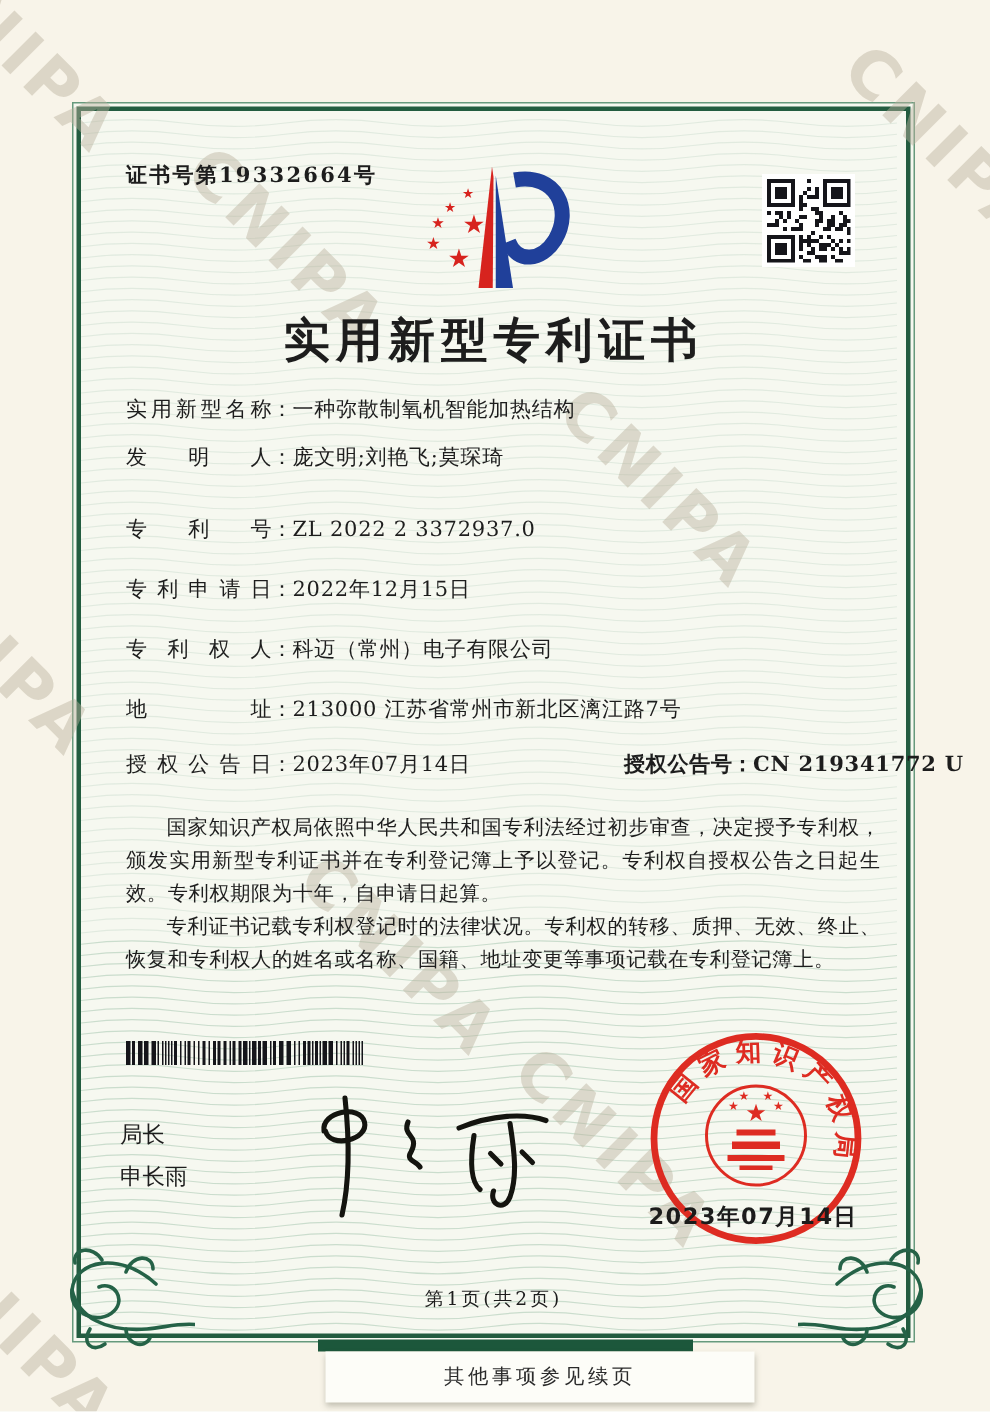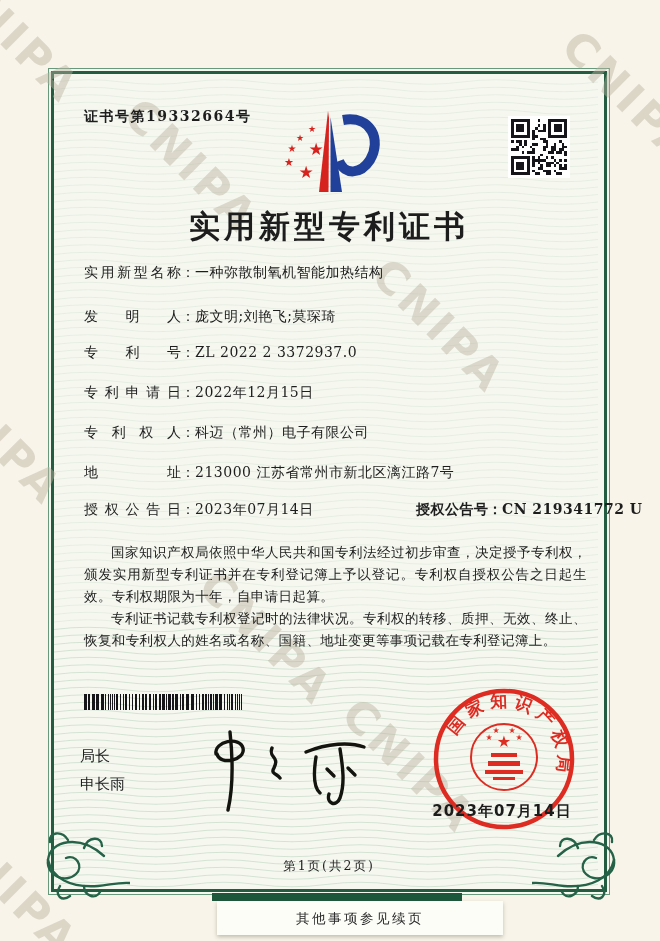--- a/index.html
+++ b/index.html
@@ -305,21 +305,21 @@
             <rect x="2" y="16" width="3" height="3"></rect>
           </g>
       </svg>
     </div>
 
     <div class="title">实用新型专利证书</div>
 
     <div class="frow" style="top:264px">
       <span class="flabel">实用新型名称</span><span class="fcolon">：</span><span class="fvalue">一种弥散制氧机智能加热结构</span>
     </div>
-    <div class="frow" style="top:308px">
+    <div class="frow" style="top:296px">
       <span class="flabel">发明人</span><span class="fcolon">：</span><span class="fvalue">庞文明;刘艳飞;莫琛琦</span>
     </div>
     <div class="frow" style="top:344px">
       <span class="flabel">专利号</span><span class="fcolon">：</span><span class="fvalue">ZL 2022 2 3372937.0</span>
     </div>
     <div class="frow" style="top:384px">
       <span class="flabel">专利申请日</span><span class="fcolon">：</span><span class="fvalue">2022年12月15日</span>
     </div>
     <div class="frow" style="top:424px">
       <span class="flabel">专利权人</span><span class="fcolon">：</span><span class="fvalue">科迈（常州）电子有限公司</span>

